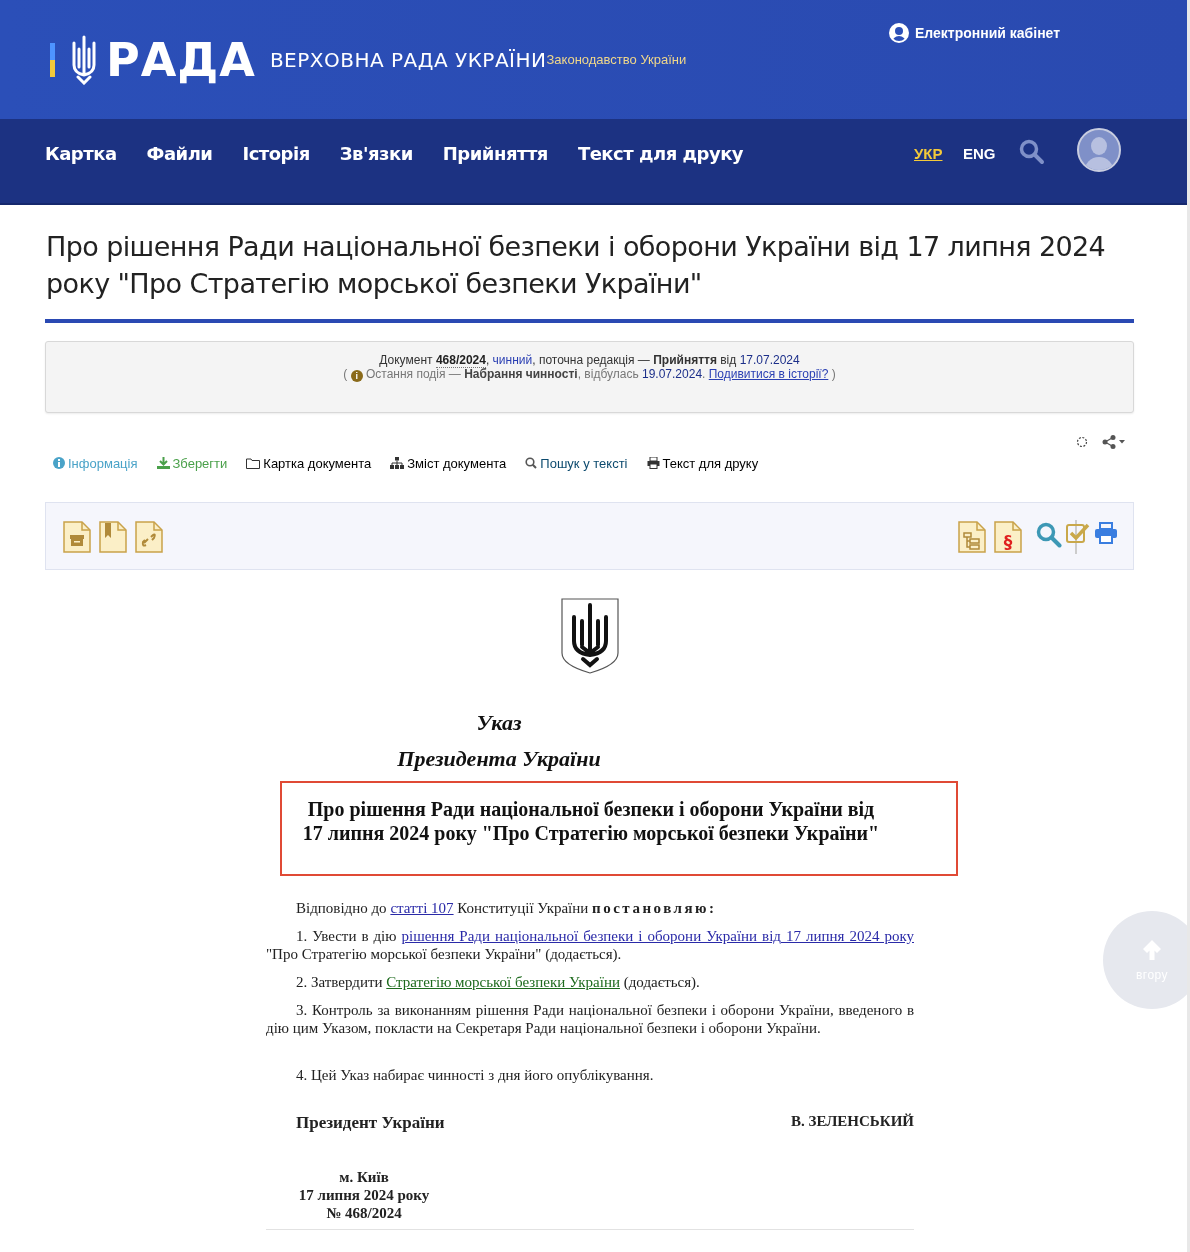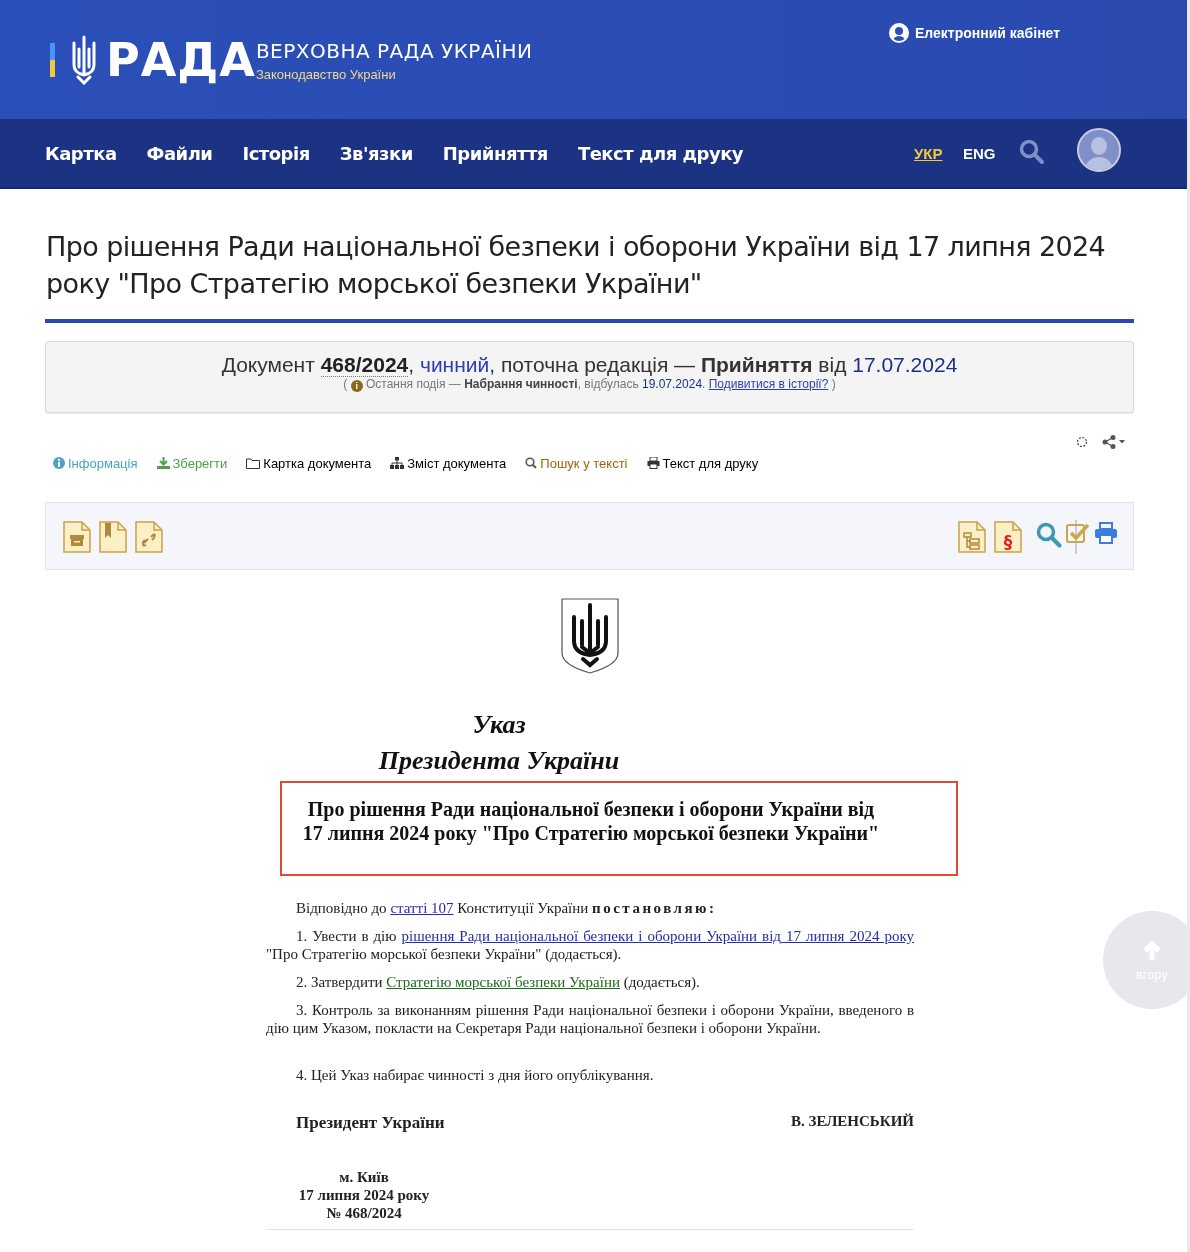--- a/index.html
+++ b/index.html
@@ -8,74 +8,74 @@
 
   
   .top-header { position: absolute; left: 0; top: 0; width: 1190px; height: 119px;
     background: linear-gradient(90deg, #2b4fb8 0%, #2a4ab0 100%); }
   .logo { position: absolute; left: 50px; top: 35px; display: flex; align-items: center; }
   .flag-bar { width: 5px; height: 34px; display: flex; flex-direction: column; margin-right: 13px; }
   .flag-bar .b { flex: 1; background: #4e94ff; }
   .flag-bar .y { flex: 1; background: #f3c93a; }
   .trident { width: 32px; height: 50px; margin-right: 6px; }
   .rada-word { color: #fff; font-size: 46px; font-weight: bold; letter-spacing: 1px; line-height: 46px; font-family: "DejaVu Sans", sans-serif; }
-  .logo-text { display: flex; flex-direction: column; }
+  .logo-text { margin-left: 14px; display: flex; }
   .logo-title { color: #fff; font-size: 20px; letter-spacing: 0.5px; font-family: "DejaVu Sans", sans-serif; }
   .logo-sub { color: #f0d78a; font-size: 13px; margin-top: 4px; }
   .ecabinet { position: absolute; left: 889px; top: 23px; display: flex; align-items: center; color: #fff; font-weight: bold; font-size: 14px; text-decoration: none; }
   .ecabinet .ico { width: 20px; height: 20px; border-radius: 50%; background: #fff; margin-right: 6px; position: relative; overflow: hidden; border: 2px solid #fff; }
   .ecabinet .ico::before { content: ""; position: absolute; left: 4px; top: 2px; width: 8px; height: 8px; border-radius: 50%; background: #2b4fb8; }
   .ecabinet .ico::after { content: ""; position: absolute; left: 1px; top: 11px; width: 14px; height: 10px; border-radius: 7px 7px 0 0; background: #2b4fb8; }
 
-  .nav { position: absolute; left: 0; top: 119px; width: 1190px; height: 70px; background: #1c3282; border-bottom: 2px solid #15286d; }
+  .nav { position: absolute; left: 0; top: 119px; width: 1190px; height: 86px; background: #1c3282; border-bottom: 2px solid #15286d; }
   .nav-items { position: absolute; left: 45px; top: 0; height: 68px; display: flex; align-items: center; }
   .nav-item { color: #fff; font-weight: bold; font-size: 18px; margin-right: 30px; text-decoration: none; font-family: "DejaVu Sans", sans-serif; letter-spacing: -0.5px; }
   .lang { position: absolute; top: 0; height: 68px; display: flex; align-items: center; font-weight: bold; font-size: 15px; }
   .lang-ukr { left: 914px; color: #f3c93a; text-decoration: underline; }
   .lang-eng { left: 963px; color: #fff; }
   .nav-search { position: absolute; left: 1019px; top: 139px; width: 26px; height: 26px; }
   .nav-avatar { position: absolute; left: 1077px; top: 128px; width: 44px; height: 44px; border-radius: 50%; border: 2px solid #c8cde0; background: #7f90c8; overflow: hidden; }
   .nav-avatar::before { content: ""; position: absolute; left: 12px; top: 7px; width: 16px; height: 18px; border-radius: 50%; background: #b7c0e0; }
   .nav-avatar::after { content: ""; position: absolute; left: 5px; top: 27px; width: 30px; height: 20px; border-radius: 15px 15px 0 0; background: #b7c0e0; }
 
   
   .page-title { position: absolute; left: 46px; top: 228px; width: 1090px; font-size: 27px; line-height: 37px; color: #222; font-weight: normal; font-family: "DejaVu Sans", sans-serif; letter-spacing: -0.6px; }
   .title-rule { position: absolute; left: 45px; top: 319px; width: 1089px; height: 4px; background: #2a49b3; }
 
   
   .doc-info { position: absolute; left: 45px; top: 341px; width: 1089px; height: 72px; background: #f4f4f4; border: 1px solid #d8d8d8; border-radius: 3px; box-shadow: 0 1px 2px rgba(0,0,0,0.08); text-align: center; }
-  .doc-line1 { margin-top: 11px; font-size: 21px; color: #333; }
+  .doc-line1 { margin-top: 11px; font-size: 12px; color: #333; }
   .doc-line1 .num { font-weight: bold; color: #222; border-bottom: 1px dotted #777; }
   .doc-line1 .status { color: #2a3fb3; }
   .doc-line1 .date { color: #1c2f8a; }
   .doc-line2 { font-size: 12px; color: #777; }
   .doc-line2 .info-i { display: inline-block; width: 12px; height: 12px; border-radius: 50%; background: #8a6a1a; color: #fff; font-size: 9px; line-height: 12px; font-weight: bold; vertical-align: -1px; }
   .doc-line2 b { color: #444; }
   .doc-line2 .dt { color: #1c2f8a; }
   .doc-line2 a { color: #2a3fb3; text-decoration: underline; }
 
   
   .toolbar { position: absolute; left: 53px; top: 434px; height: 18px; display: flex; align-items: center; font-size: 13px; margin-top: 20px; }
   .tb-item { display: flex; align-items: center; margin-right: 19px; color: #000000; text-decoration: none; }
   .tb-item svg { margin-right: 3px; }
   .tb-info { color: #4aa3c8; }
   .tb-save { color: #4aa04a; }
-  .tb-search { color: #a16207; }
+  .tb-search { color: #0c4a6e; }
   .tb-right-sun { position: absolute; left: 1075px; top: 435px; width: 14px; height: 14px; }
   .tb-right-share { position: absolute; left: 1102px; top: 435px; width: 26px; height: 14px; }
 
   
   .icon-panel { position: absolute; left: 45px; top: 502px; width: 1089px; height: 68px; background: #f5f6fc; border: 1px solid #dfe3f0; }
   .fileico { position: absolute; top: 18px; width: 28px; height: 32px; }
   .tool-ico { position: absolute; top: 18px; }
   .vsep { position: absolute; left: 1029px; top: 17px; width: 2px; height: 34px; background: #ccc; }
 
   
   .coat { position: absolute; left: 560px; top: 597px; width: 60px; height: 78px; }
-  .ukaz { position: absolute; left: 0; width: 998px; text-align: center; font-family: "Liberation Serif", serif; font-style: italic; font-weight: bold; font-size: 26px; color: #111; }
+  .ukaz { position: absolute; left: 0; width: 998px; text-align: center; font-family: "Liberation Serif", serif; font-style: italic; font-weight: bold; font-size: 22px; color: #111; }
   .ukaz1 { top: 710px; }
   .ukaz2 { top: 746px; }
   .decree-title-box { position: absolute; left: 280px; top: 781px; width: 678px; height: 95px; border: 2px solid #e04a35; }
   .decree-title { position: absolute; left: 296px; top: 797px; width: 590px; text-align: center; font-family: "Liberation Serif", serif; font-weight: bold; font-size: 20px; line-height: 24px; color: #111; }
 
   .body-text { position: absolute; left: 266px; width: 648px; font-family: "Liberation Serif", serif; font-size: 15px; line-height: 18px; color: #222; text-align: justify; }
   .body-text .indent { display: inline-block; width: 30px; }
   .body-text a { color: #2a2aa8; text-decoration: underline; }
   .body-text a.green { color: #1d6a1d; }
   .spaced { font-weight: bold; letter-spacing: 2.5px; }

